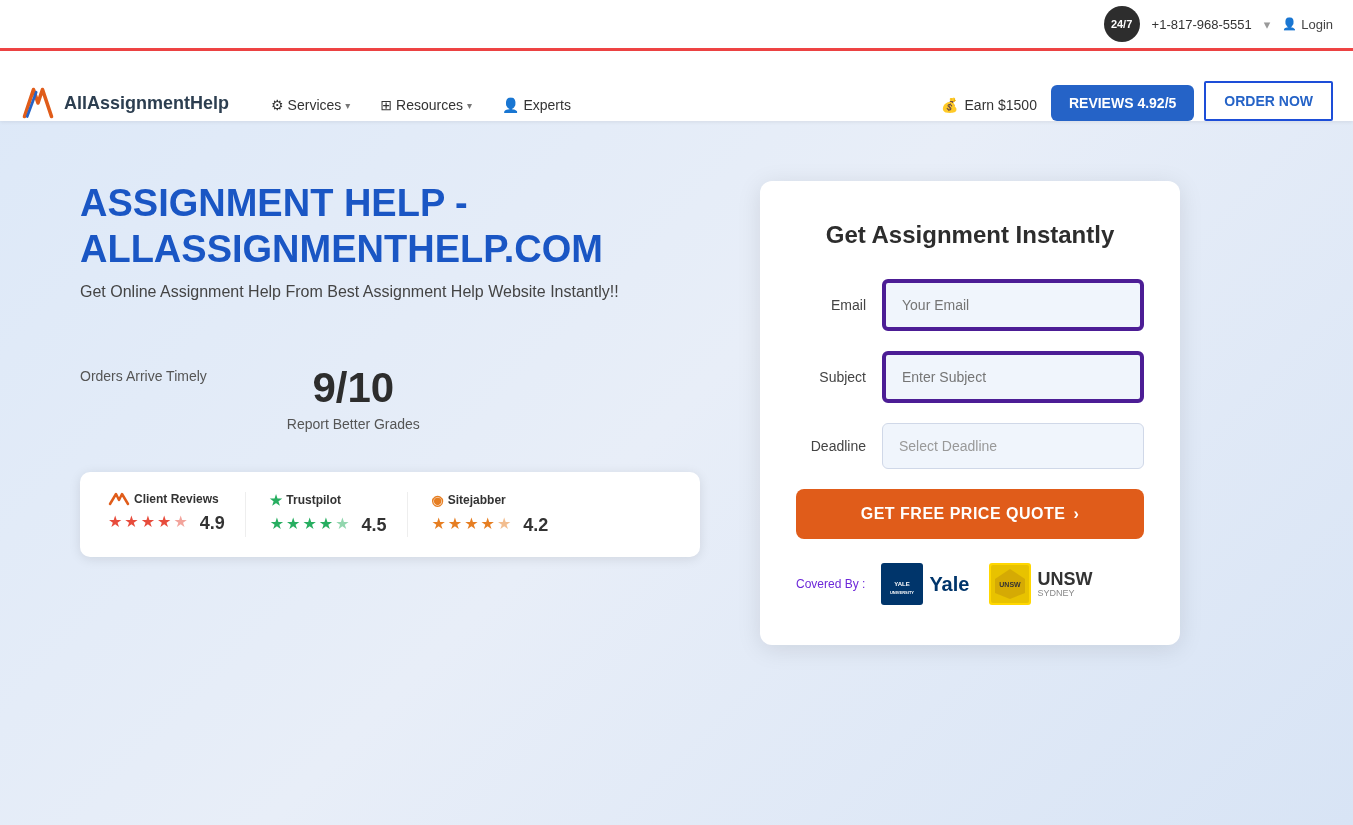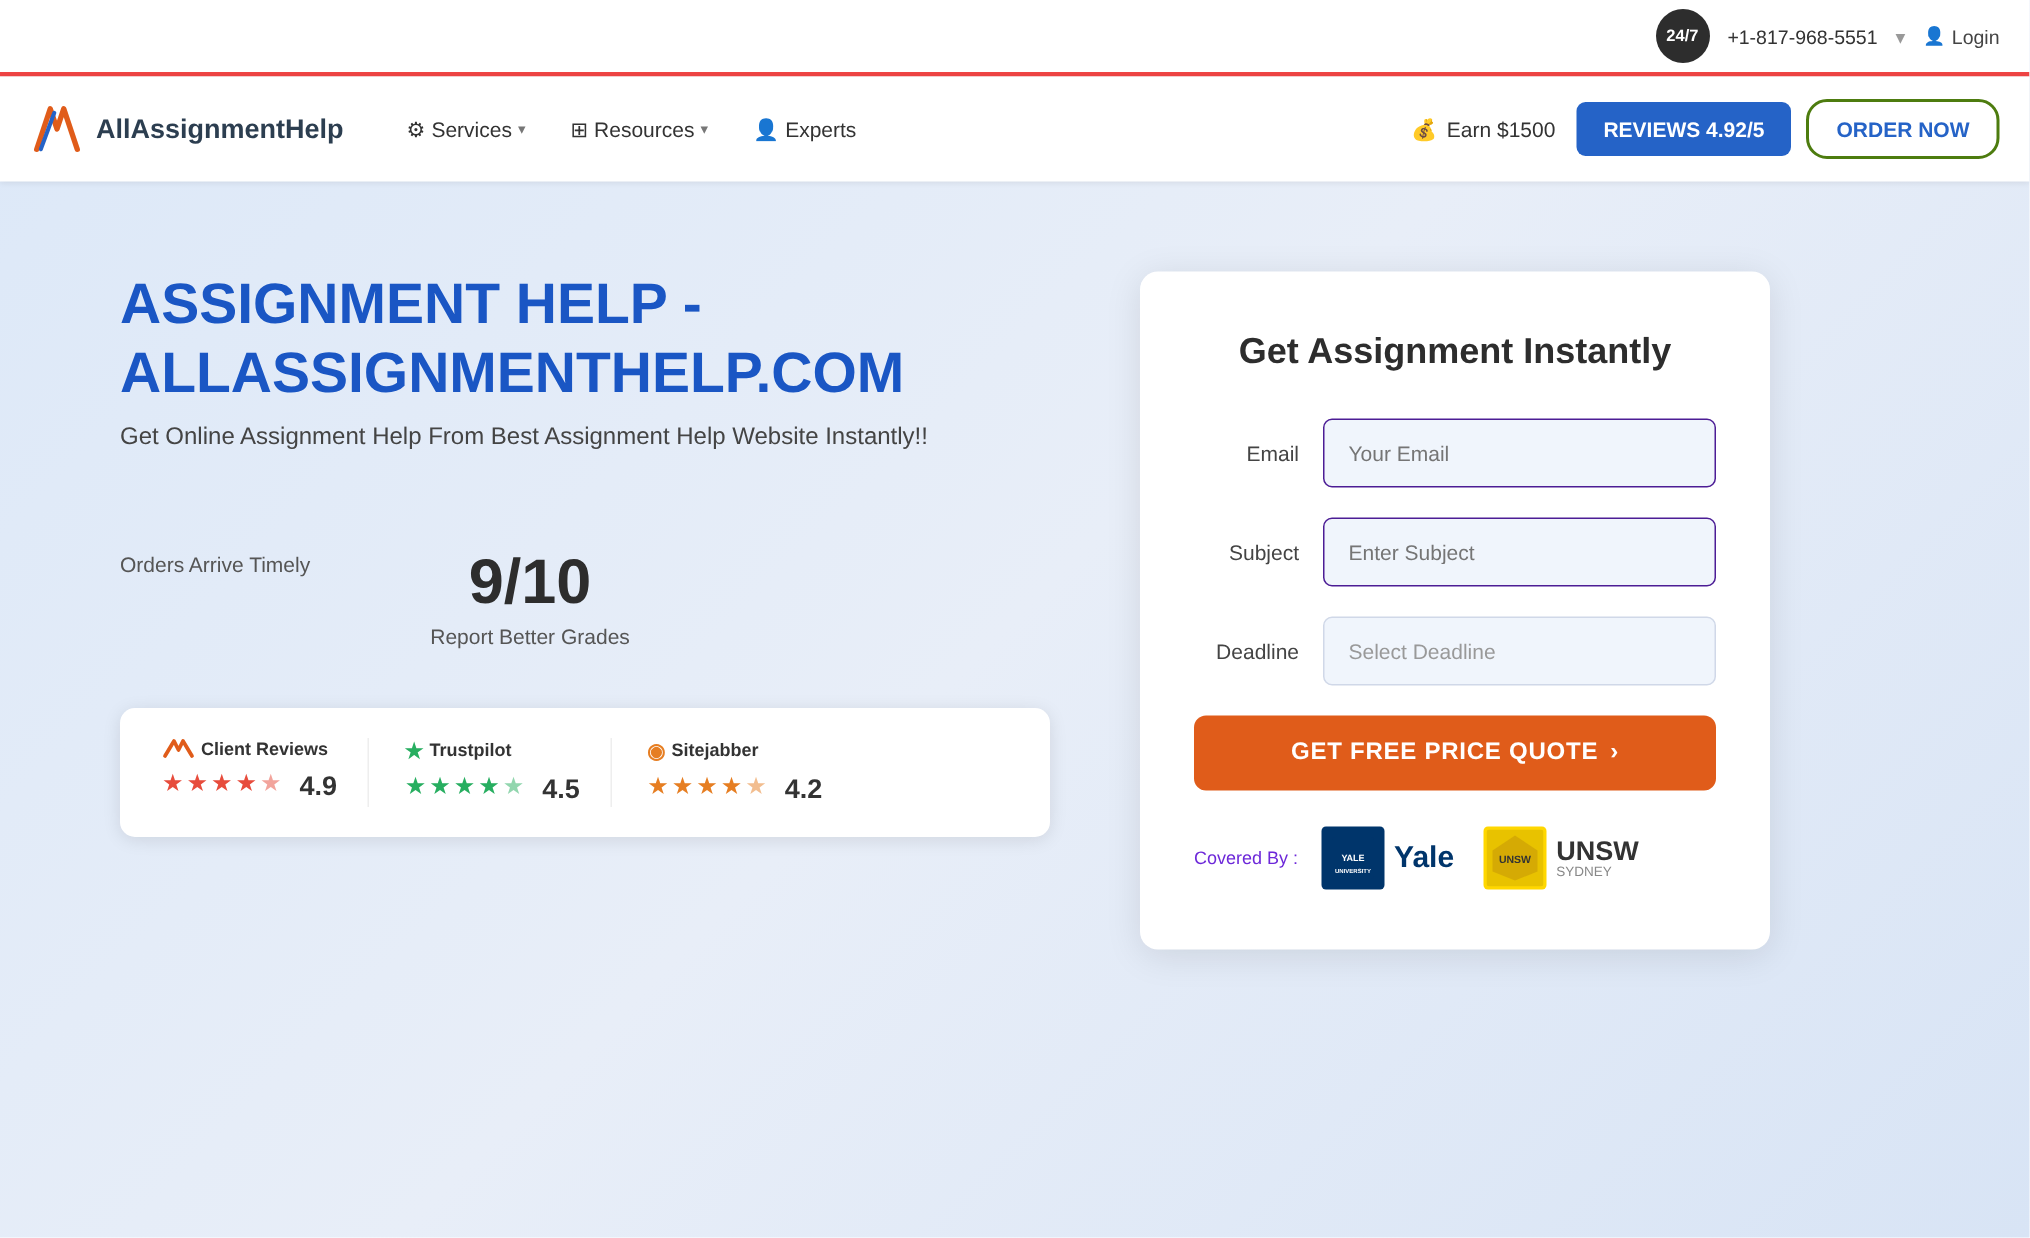--- a/index.html
+++ b/index.html
@@ -46,21 +46,21 @@
     }
     .top-bar-login::before {
       content: "👤";
       font-size: 12px;
     }
 
     
     .navbar {
       background: #fff;
       display: flex;
-      align-items: center;
+      align-items: flex-end;
       padding: 0 20px;
       height: 70px;
       box-shadow: 0 1px 4px rgba(0,0,0,0.08);
     }
     .logo {
       display: flex;
       align-items: center;
       gap: 8px;
       text-decoration: none;
     }
@@ -107,25 +107,25 @@
       border-radius: 6px;
       font-size: 14px;
       font-weight: bold;
       cursor: pointer;
       border: none;
     }
     .order-btn {
       background: #fff;
       color: #2563c7;
       padding: 10px 18px;
-      border-radius: 14px;
+      border-radius: 2px;
       font-size: 14px;
       font-weight: bold;
       cursor: pointer;
-      border: 2px solid #4d7c0f;
+      border: 2px solid #1d4ed8;
       margin-left: 10px;
     }
 
     
     .main {
       display: flex;
       padding: 60px 60px 40px 80px;
       gap: 60px;
       align-items: flex-start;
     }
@@ -249,21 +249,21 @@
     .form-label {
       font-size: 14px;
       color: #444;
       width: 70px;
       text-align: right;
       flex-shrink: 0;
     }
     .form-input {
       flex: 1;
       padding: 14px 16px;
-      border: 1px solid #4c1d95;
+      border: 4px solid #4c1d95;
       border-radius: 6px;
       font-size: 14px;
       color: #8b5cf6;
       background: #f0f5fc;
       outline: none;
     }
     .form-select {
       flex: 1;
       padding: 14px 16px;
       border: 1px solid #d0d8e8;

